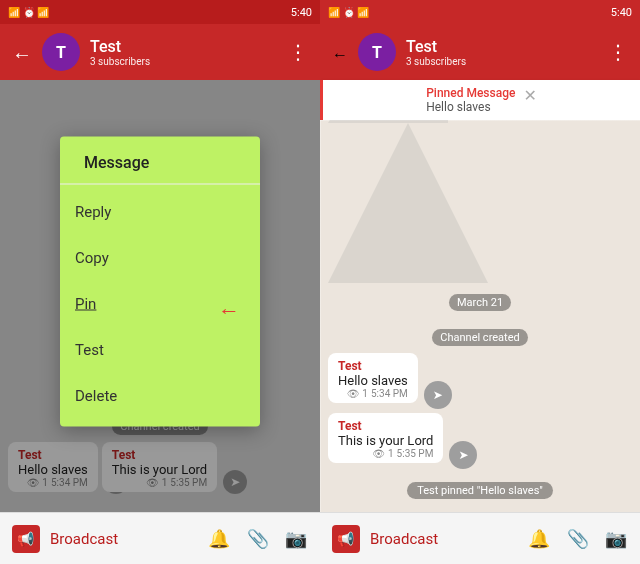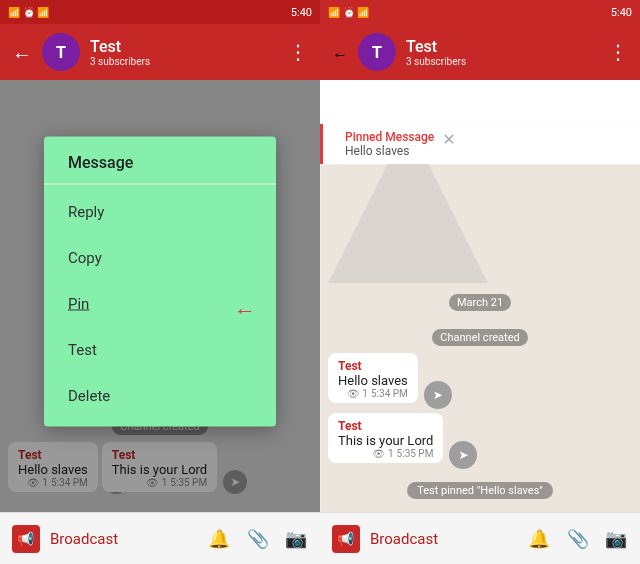--- a/index.html
+++ b/index.html
@@ -152,40 +152,40 @@
       color: white;
       font-size: 12px;
     }
 
     
     .context-menu {
       position: absolute;
       top: 50%;
       left: 50%;
       transform: translate(-50%, -55%);
-      background: #86efac;
+      background: #bef264;
       border-radius: 4px;
       box-shadow: 0 4px 20px rgba(0,0,0,0.3);
-      width: 232px;
+      width: 200px;
       z-index: 10;
       padding: 8px 0;
     }
     .context-menu-title {
       font-size: 16px;
       font-weight: 500;
       padding: 8px 24px 12px;
       color: #222;
     }
     .context-menu-divider {
       height: 1px;
       background: #eee;
       margin-bottom: 4px;
     }
     .context-menu-item {
-      padding: 14px 24px;
+      padding: 14px 15px;
       font-size: 15px;
       color: #333;
       cursor: pointer;
       display: flex;
       align-items: flex-start;
       gap: 8px;
     }
 
     .bottom-bar {
       height: 52px;
@@ -248,24 +248,23 @@
       padding: 0 12px;
       gap: 10px;
     }
 
     .pinned-bar {
       background: white;
       border-left: 3px solid #e53935;
       padding: 6px 22px;
       display: flex;
       align-items: flex-start;
-      justify-content: flex-start;
+      justify-content: center;
       font-size: 12px;
       box-shadow: 0 1px 3px rgba(0,0,0,0.1);
-      margin-top: 44px;
     }
     .pinned-label {
       color: #e53935;
       font-weight: 500;
       font-size: 12px;
     }
     .pinned-text {
       color: #555;
       font-size: 12px;
     }

